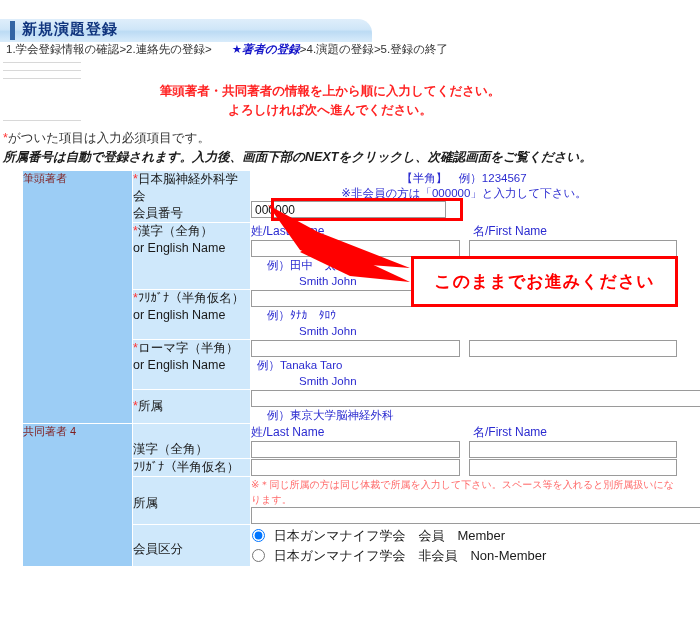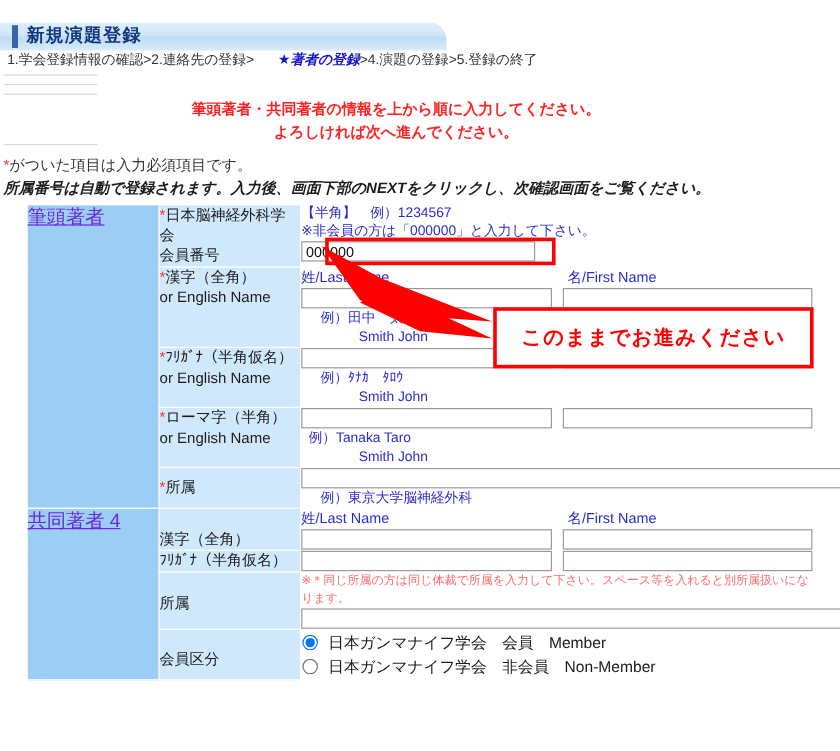--- a/index.html
+++ b/index.html
@@ -76,35 +76,35 @@
   table.form td {
     border: 1px solid #ffffff;
     vertical-align: top;
     padding: 0;
   }
   td.grp {
     width: 110px;
     background: #9ccdf5;
     vertical-align: bottom;
     padding: 0 0 6px 10px;
-    font-size: 16px; color: #6d28d9; text-decoration: underline;
+    font-size: 11px; color: #7f1d1d;
   }
   td.lbl {
     width: 118px;
     background: #cfe8fb;
     padding: 5px 4px 5px 6px;
     font-size: 12.5px; line-height: 17px; color: #1a1a1a;
   }
   td.lbl .ast { color: #ff3333; }
   td.fld {
     background: #ffffff;
     padding: 2px 4px 3px 4px;
   }
 
-  .hint { color: #2b2bd0; font-size: 11.5px; line-height: 15px; }
+  .hint { color: #2b2bd0; font-size: 11.5px; line-height: 15px; text-align: center; }
   .eg { color: #2b2bd0; font-size: 11.5px; line-height: 16px; }
   .warn { color: #ff6a6a; font-size: 10px; line-height: 15px; }
   .colhdr { color: #2b2bd0; font-size: 12px; }
 
   input.txt {
     border: 1px solid #9a9a9a;
     background: #fff;
     height: 17px;
     font-family: "Liberation Sans", sans-serif;
     font-size: 12px;

